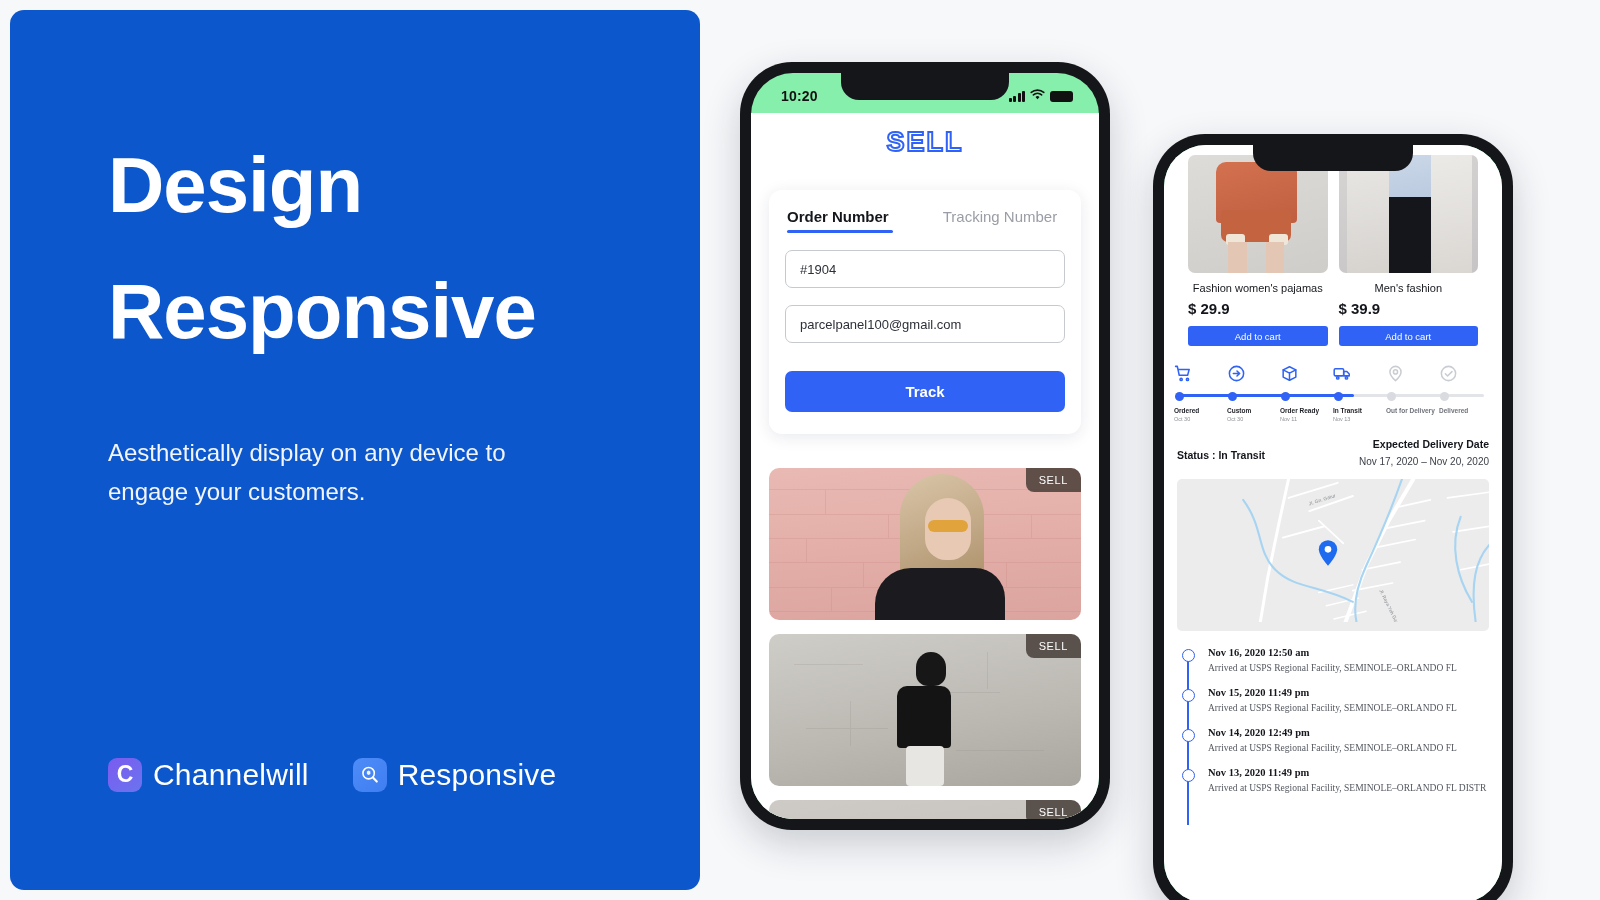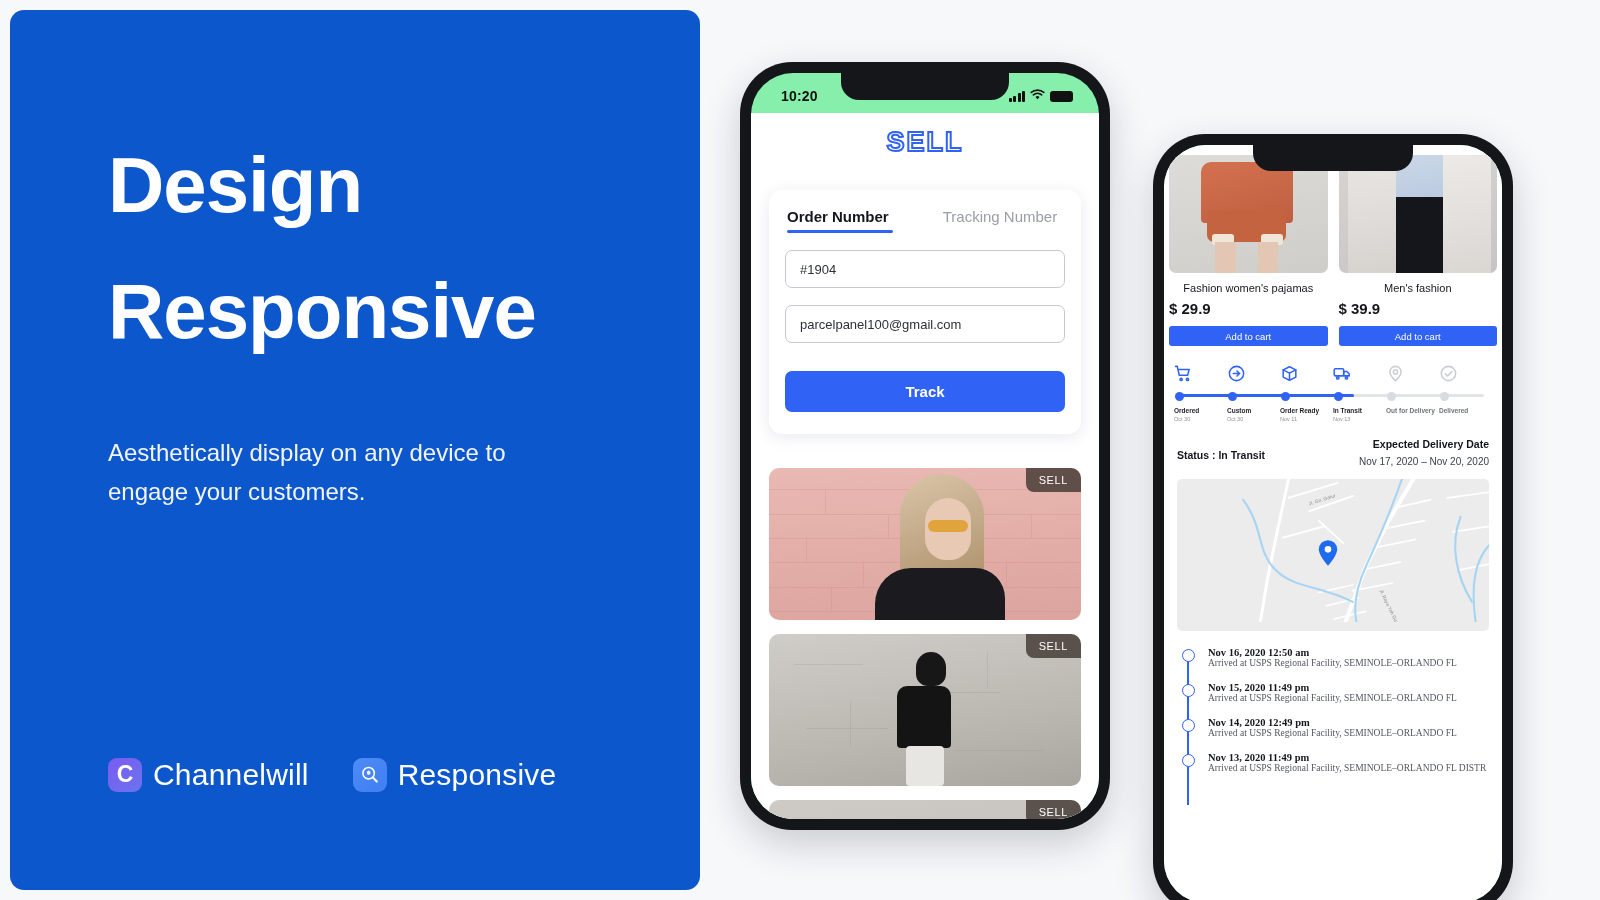--- a/index.html
+++ b/index.html
@@ -192,21 +192,21 @@
     background: #e8e6e2; border-radius: 4px;
   }
 
   
   .img-tees { background: linear-gradient(170deg,#cecbc6 0%, #bdbab5 100%); }
 
   
   #phone2 { left: 1153px; top: 134px; width: 360px; height: 780px; }
   #phone2 .notch { width: 160px; height: 26px; }
   .p2-body { height: 100%; overflow: hidden; background: #fff; }
-  .prod-row { display: flex; gap: 11px; padding: 10px 5px 0; }
+  .prod-row { display: flex; gap: 11px; padding: 10px 24px 0; }
   .prod { flex: 1; min-width: 0; }
   .prod-photo {
     height: 118px; border-radius: 7px; overflow: hidden; position: relative;
   }
   .pj { background: linear-gradient(165deg,#dedcd9 0%, #cfcdca 100%); }
   .pj-top {
     position: absolute; left: 20%; top: 6%; width: 58%; height: 52%;
     background: linear-gradient(165deg,#d3714f,#bf5f40); border-radius: 10px 10px 4px 4px;
   }
   .pj-shorts {
@@ -310,21 +310,21 @@
     width: 11px; height: 11px; border-radius: 50%;
     border: 1.6px solid #2f62f5; background: #fff; z-index: 2;
   }
   .tl-item::after {
     content: ""; position: absolute; left: 5px; top: 12px; bottom: -4px;
     width: 1.6px; background: #2f62f5;
   }
   .tl-item:last-child::after { bottom: -18px; }
   .tl-date { font-size: 10.5px; font-weight: bold; color: #15171d; }
   .tl-desc {
-    font-size: 9.5px; color: #53575f; 
+    font-size: 9.5px; color: #53575f; margin-top: 5px;
     white-space: nowrap; overflow: hidden;
   }
 </style>
 </head>
 <body>
 
 <div class="stage">
 
   <div class="hero">
     <div class="hero-title">

